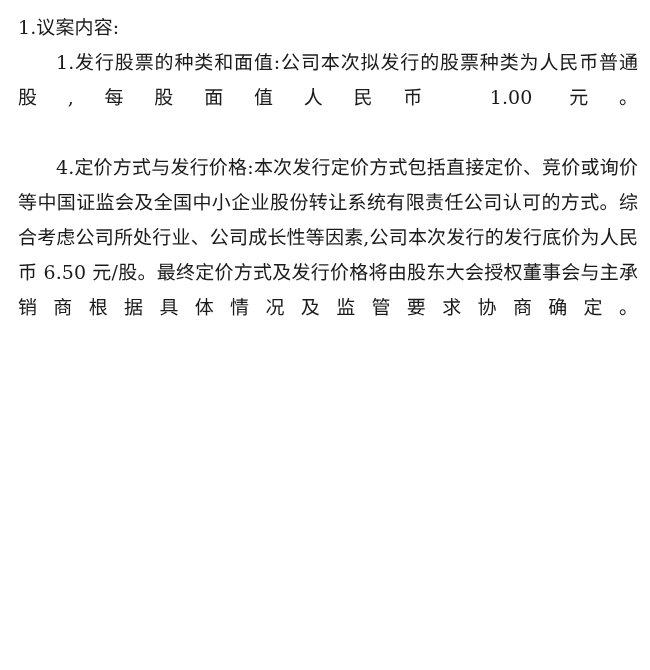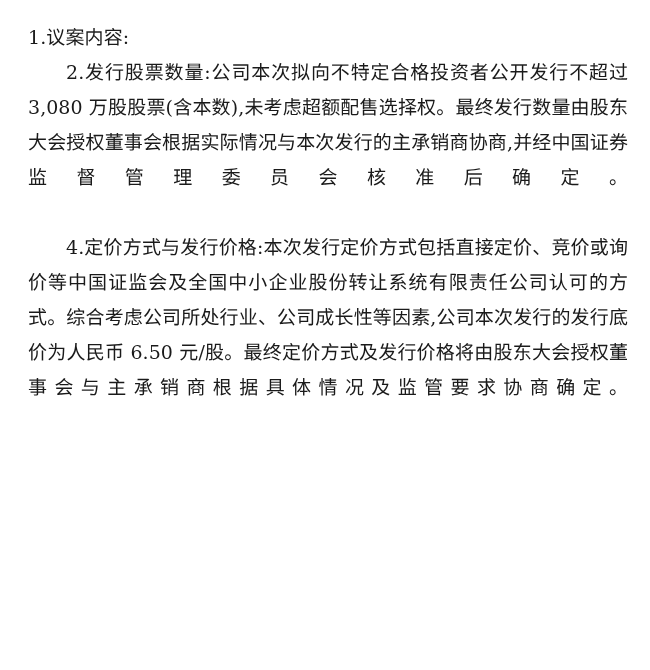--- a/index.html
+++ b/index.html
@@ -14,21 +14,21 @@
     overflow: hidden;
     font-family: "DejaVu Serif", "Liberation Serif", serif;
     color: #1a1a1a;
   }
   .page {
     width: 650px;
     height: 670px;
     position: relative;
     background: #ffffff;
     box-sizing: border-box;
-    padding: 12px;
+    padding: 2px;
   }
   .doc-body {
     padding-left: 16px;
     padding-right: 10px;
     padding-top: 8px;
   }
   .heading {
     font-size: 19px;
     line-height: 35px;
     margin: 0;
@@ -55,20 +55,20 @@
 </style>
 </head>
 <body>
 
 <div class="page">
   <div class="doc-body">
 
     <p class="heading">1.议案内容:</p>
 
 
+    <p class="para">1.发行股票的种类和面值:公司本次拟发行的股票种类为人民币普通股,每股面值人民币 1.00 元。</p>
 
-    <p class="para">2.发行股票数量:公司本次拟向不特定合格投资者公开发行不超过 3,080 万股股票(含本数),未考虑超额配售选择权。最终发行数量由股东大会授权董事会根据实际情况与本次发行的主承销商协商,并经中国证券监督管理委员会核准后确定。</p>
 
 
     <p class="para">4.定价方式与发行价格:本次发行定价方式包括直接定价、竞价或询价等中国证监会及全国中小企业股份转让系统有限责任公司认可的方式。综合考虑公司所处行业、公司成长性等因素,公司本次发行的发行底价为人民币 6.50 元/股。最终定价方式及发行价格将由股东大会授权董事会与主承销商根据具体情况及监管要求协商确定。</p>
 
   </div>
 </div>
 
 </body></html>

